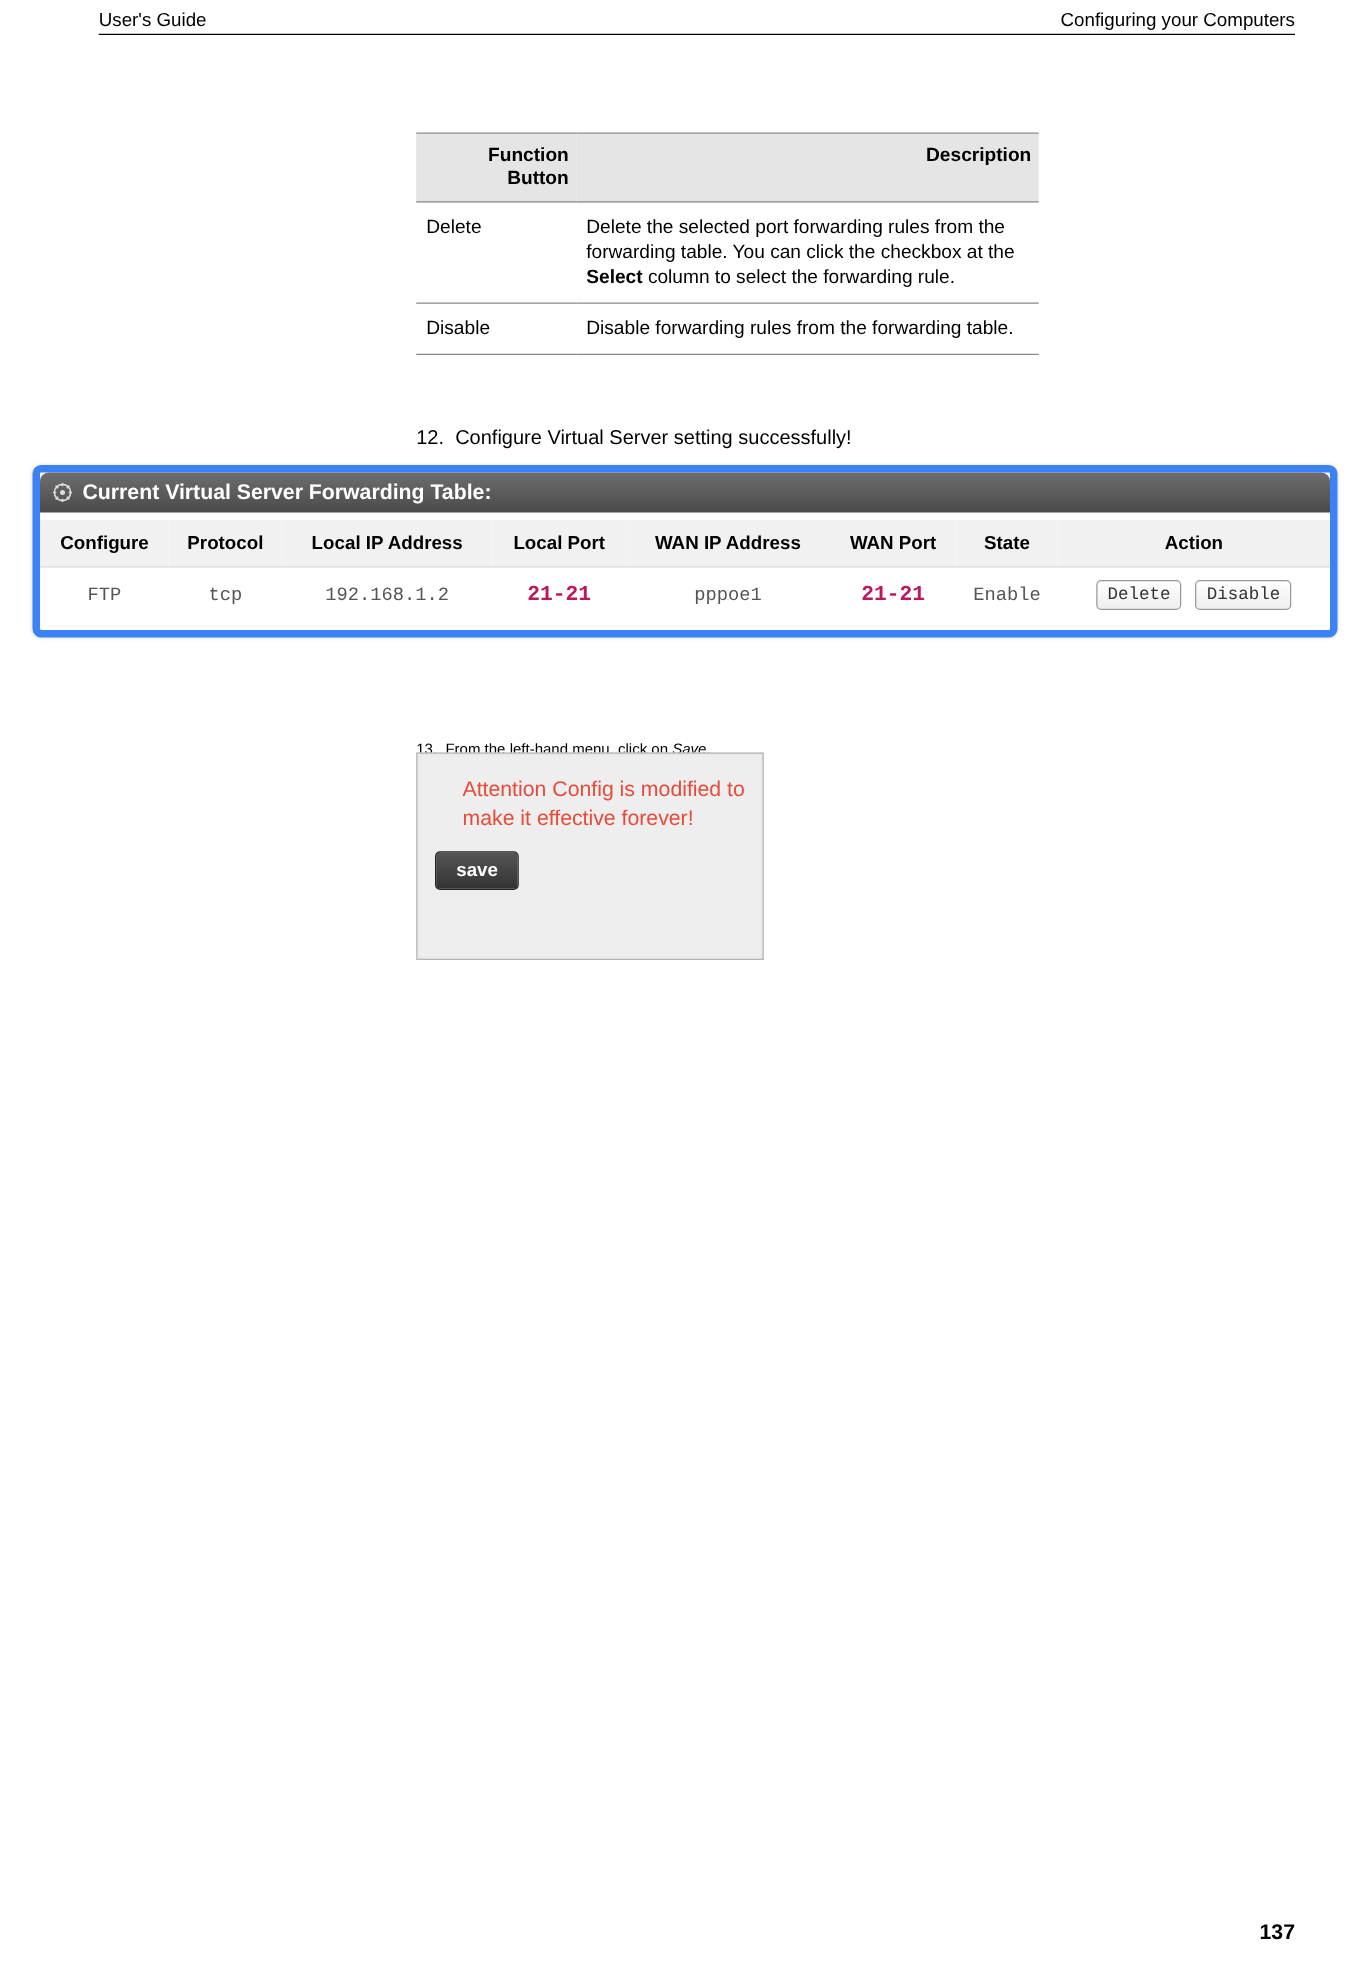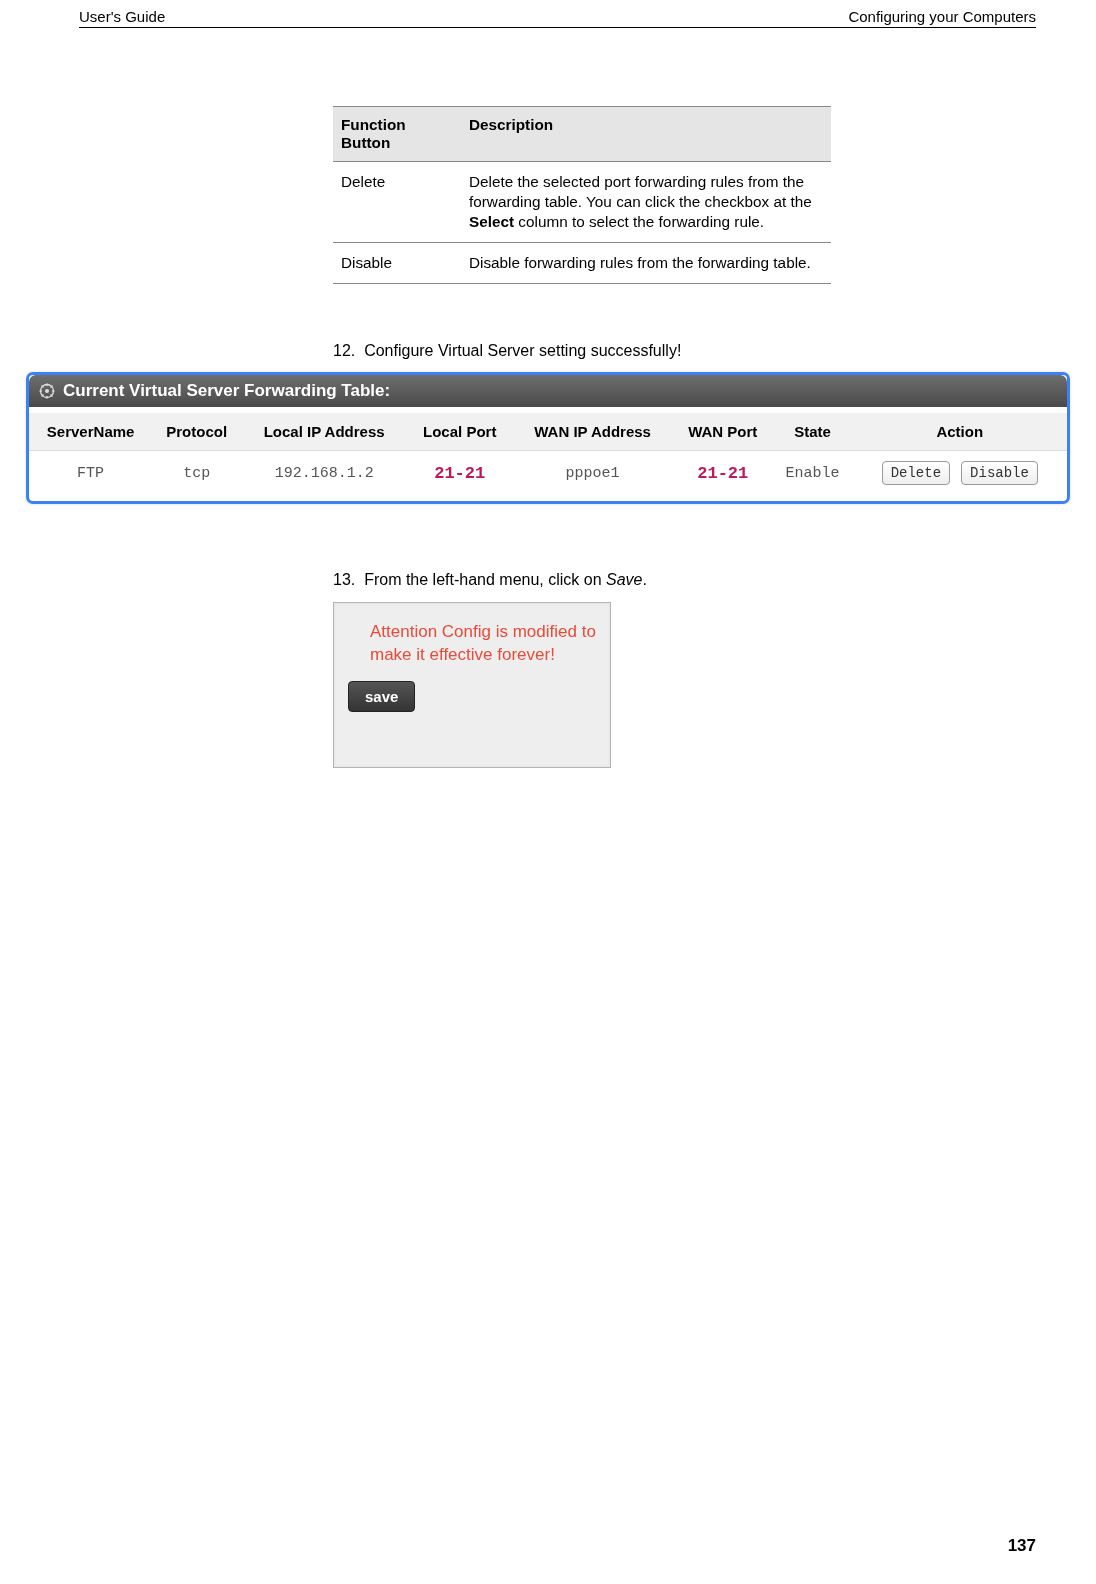--- a/index.html
+++ b/index.html
@@ -26,21 +26,21 @@
       position: absolute;
       top: 106px;
       left: 333px;
       width: 498px;
       border-collapse: collapse;
       font-size: 15.3px;
     }
     .func-table tr { border-top: 1.5px solid #888; border-bottom: 1.5px solid #888; }
     .func-table th {
       background: #e5e5e5;
-      text-align: left;
+      text-align: right;
       font-weight: bold;
       padding: 9px 6px 9px 8px;
       vertical-align: top;
     }
     .func-table td {
       padding: 10px 6px 10px 8px;
       vertical-align: top;
       line-height: 1.3;
     }
     .func-table td.col1 { width: 128px; }
@@ -48,21 +48,21 @@
       position: absolute;
       top: 342px;
       left: 333px;
       font-size: 16px;
     }
     .panel1 {
       position: absolute;
       top: 372px;
       left: 26px;
       width: 1044px;
-      border: 3px solid #3b82f6;
+      border: 6px solid #3b82f6;
       border-radius: 7px;
       background: #fff;
       box-shadow: 0 0 3px rgba(0,0,0,0.15);
     }
     .panel1-title {
       background: linear-gradient(#6e6e6e, #4a4a4a);
       color: #fff;
       font-weight: bold;
       font-size: 17px;
       padding: 6px 10px 6px 10px;
@@ -102,23 +102,23 @@
       border-radius: 4px;
       background: linear-gradient(#fff, #eee);
       padding: 3px 8px;
       font-size: 14px;
       color: #333;
       margin: 0 1px;
       cursor: pointer;
     }
     .step13 {
       position: absolute;
-      top: 571px;
-      left: 333px;
-      font-size: 16px;
+      top: 592px;
+      left: 333px;
+      font-size: 12px;
     }
     .panel2 {
       position: absolute;
       top: 602px;
       left: 333px;
       width: 278px;
       height: 166px;
       border: 1px solid #b4b4b4;
       background: #eeeeee;
       padding: 18px 14px 14px 14px;
@@ -196,21 +196,21 @@
             <line x1="2.5" y1="13.5" x2="4.5" y2="11.5"></line>
             <line x1="11.5" y1="4.5" x2="13.5" y2="2.5"></line>
           </g>
         </svg>
     </span>
     <span>Current Virtual Server Forwarding Table:</span>
   </div>
   <table class="vs-table">
     <tbody>
         <tr>
-      <th>ServerName</th>
+      <th>Configure</th>
       <th>Protocol</th>
       <th>Local IP Address</th>
       <th>Local Port</th>
       <th>WAN IP Address</th>
       <th>WAN Port</th>
       <th>State</th>
       <th>Action</th>
     </tr>
     <tr>
       <td>FTP</td>

